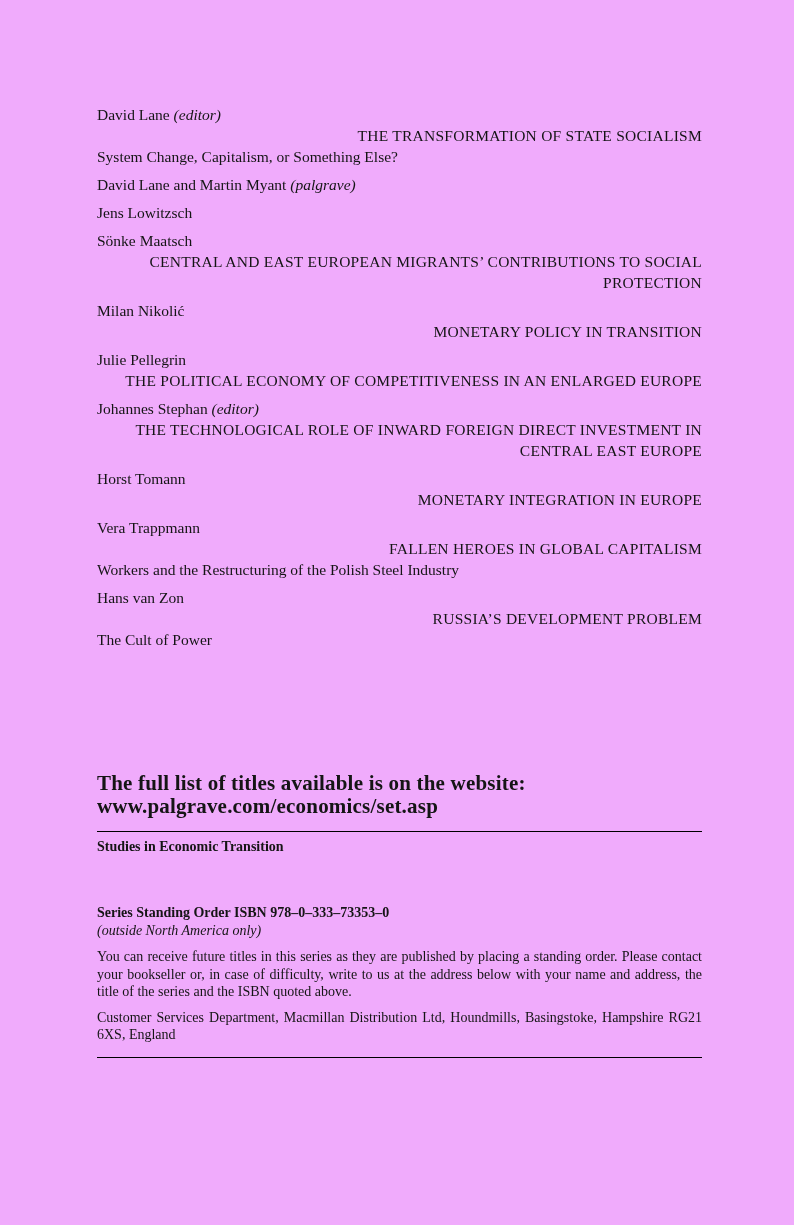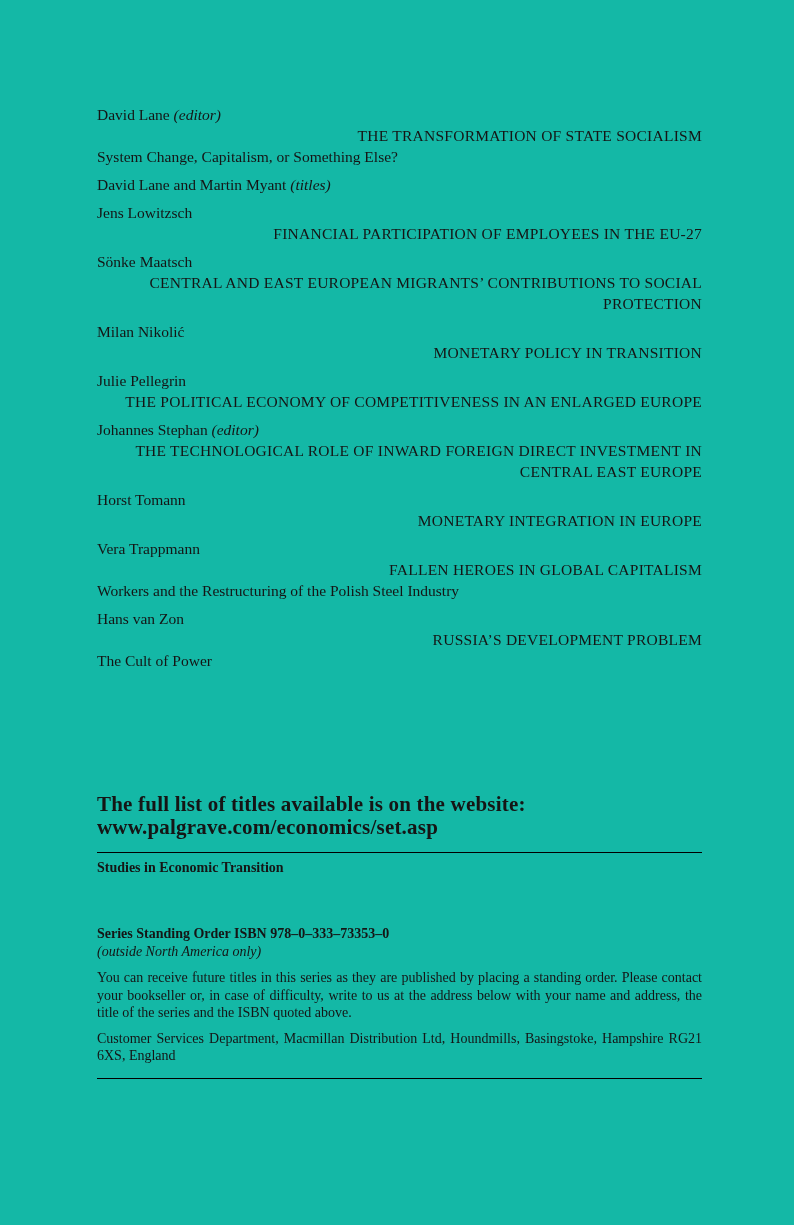--- a/index.html
+++ b/index.html
@@ -2,21 +2,21 @@
 <html><head>
 <meta charset="utf-8">
 <style>
   * { margin: 0; padding: 0; box-sizing: border-box; }
   html, body { background: #ffffff; }
   .page {
     position: relative;
     width: 794px;
     height: 1225px;
     margin: 0 auto;
-    background: #14b8a6;
+    background: #f0abfc;
     color: #151515;
     font-family: "Liberation Serif", "DejaVu Serif", serif;
     padding: 104px 92px 8px 97px;
     overflow: hidden;
   }
   .entries { }
   .entry {
     font-size: 15.5px;
     line-height: 21px;
     margin-bottom: 7px;
@@ -74,27 +74,26 @@
 
   <div class="entries">
 
     <div class="entry">
       <div class="author-line"><span data-bind="entries.0.author">David Lane</span> <span class="ed" data-bind="entries.0.editor_tag">(editor)</span></div>
       <div class="title-line" data-bind="entries.0.title">THE TRANSFORMATION OF STATE SOCIALISM</div>
       <div class="subtitle-line" data-bind="entries.0.subtitle">System Change, Capitalism, or Something Else?</div>
     </div>
 
     <div class="entry">
-      <div class="author-line"><span data-bind="entries.1.author">David Lane and Martin Myant</span> <span class="ed" data-bind="entries.1.editor_tag">(titles)</span></div>
+      <div class="author-line"><span data-bind="entries.1.author">David Lane and Martin Myant</span> <span class="ed" data-bind="entries.1.editor_tag">(palgrave)</span></div>
 
     </div>
 
     <div class="entry">
       <div class="author-line"><span data-bind="entries.2.author">Jens Lowitzsch</span> </div>
-      <div class="title-line" data-bind="entries.2.title">FINANCIAL PARTICIPATION OF EMPLOYEES IN THE EU-27</div>
 
     </div>
 
     <div class="entry">
       <div class="author-line"><span data-bind="entries.3.author">Sönke Maatsch</span> </div>
       <div class="title-line" data-bind="entries.3.title">CENTRAL AND EAST EUROPEAN MIGRANTS’ CONTRIBUTIONS TO SOCIAL PROTECTION</div>
 
     </div>
 
     <div class="entry">

